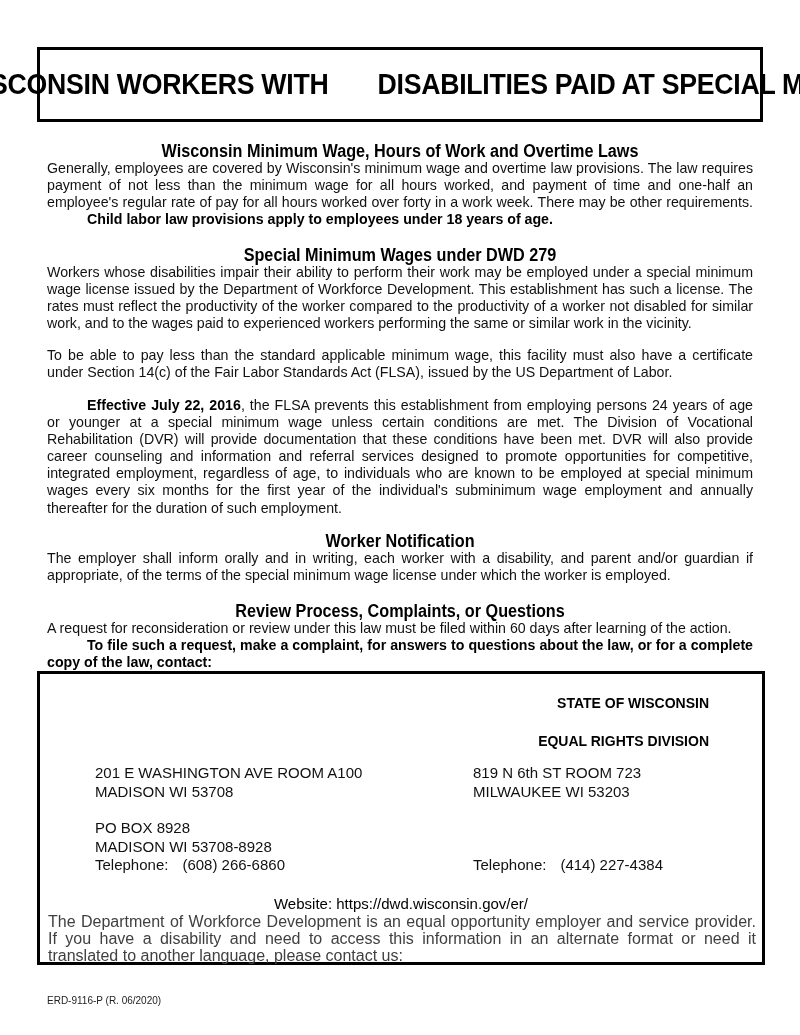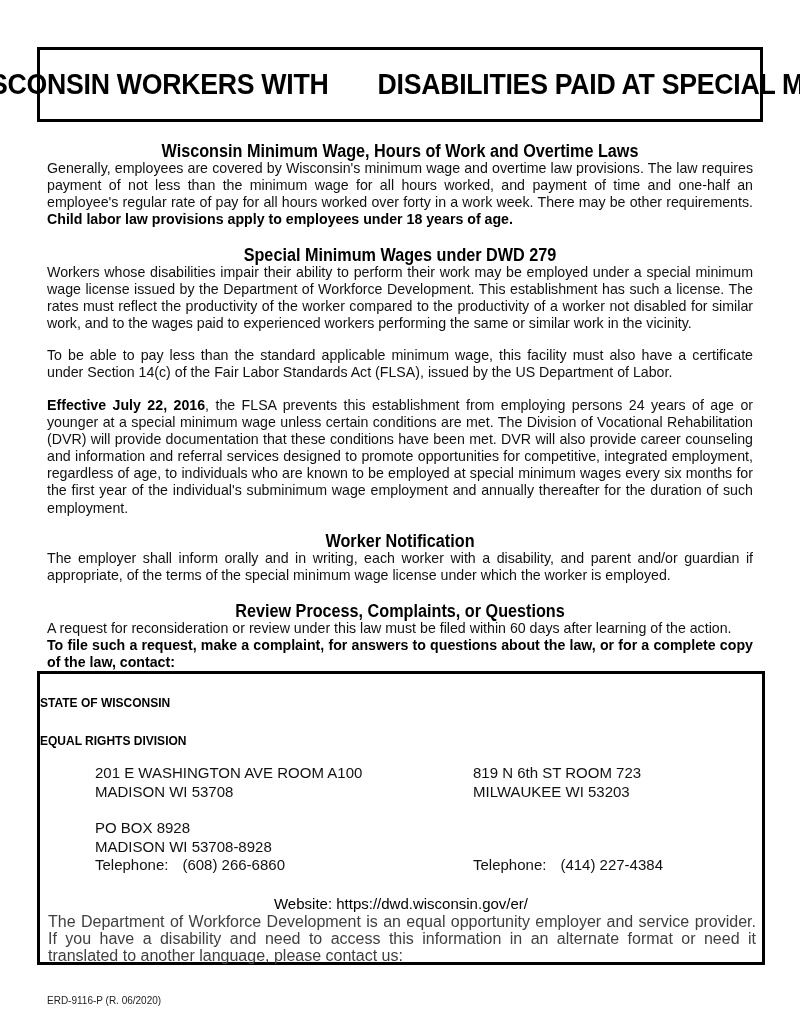--- a/index.html
+++ b/index.html
@@ -19,28 +19,28 @@
   .h2 {
     position: absolute; left: 0; width: 800px; text-align: center;
     font-weight: bold; font-size: 18px; line-height: 20px; color: #000;
     transform-origin: center; transform: scaleX(0.9);
   }
   .para {
     position: absolute; left: 47px; width: 706px;
     font-size: 14.2px; line-height: 17.1px; text-align: justify;
     color: #111;
   }
-  .para b { font-weight: bold; color: #000; }
+  .para b { font-weight: bold; color: #000; margin-left: 40px; }
   .contact-box {
     position: absolute; left: 37px; top: 671px; width: 722px; height: 288px;
     border: 3px solid #000; box-sizing: content-box;
   }
   .cb-head {
-    position: absolute; left: 0; width: 588px; text-align: left;
-    font-weight: bold; font-size: 12px; line-height: 19px; color: #000;
+    position: absolute; left: 0; width: 669px; text-align: right;
+    font-weight: bold; font-size: 14px; line-height: 19px; color: #000;
   }
   .addr {
     position: absolute; font-size: 15px; line-height: 19px; white-space: nowrap; color: #111; text-align: right;
   }
   .web {
     position: absolute; left: 0; width: 722px; text-align: center;
     font-weight: normal; font-size: 15px; line-height: 18px; color: #000;
   }
   .cb-para {
     position: absolute; left: 8px; width: 708px;

